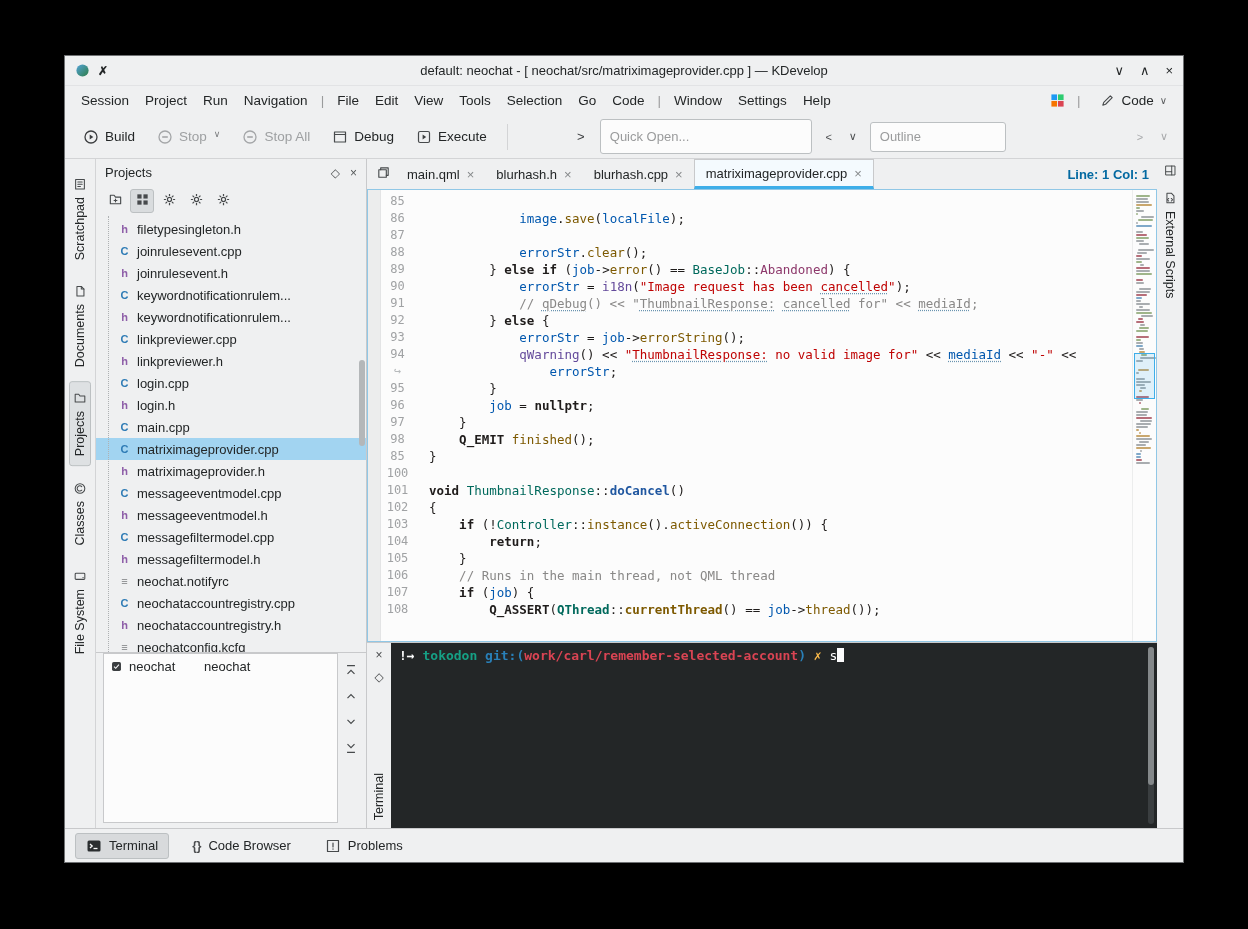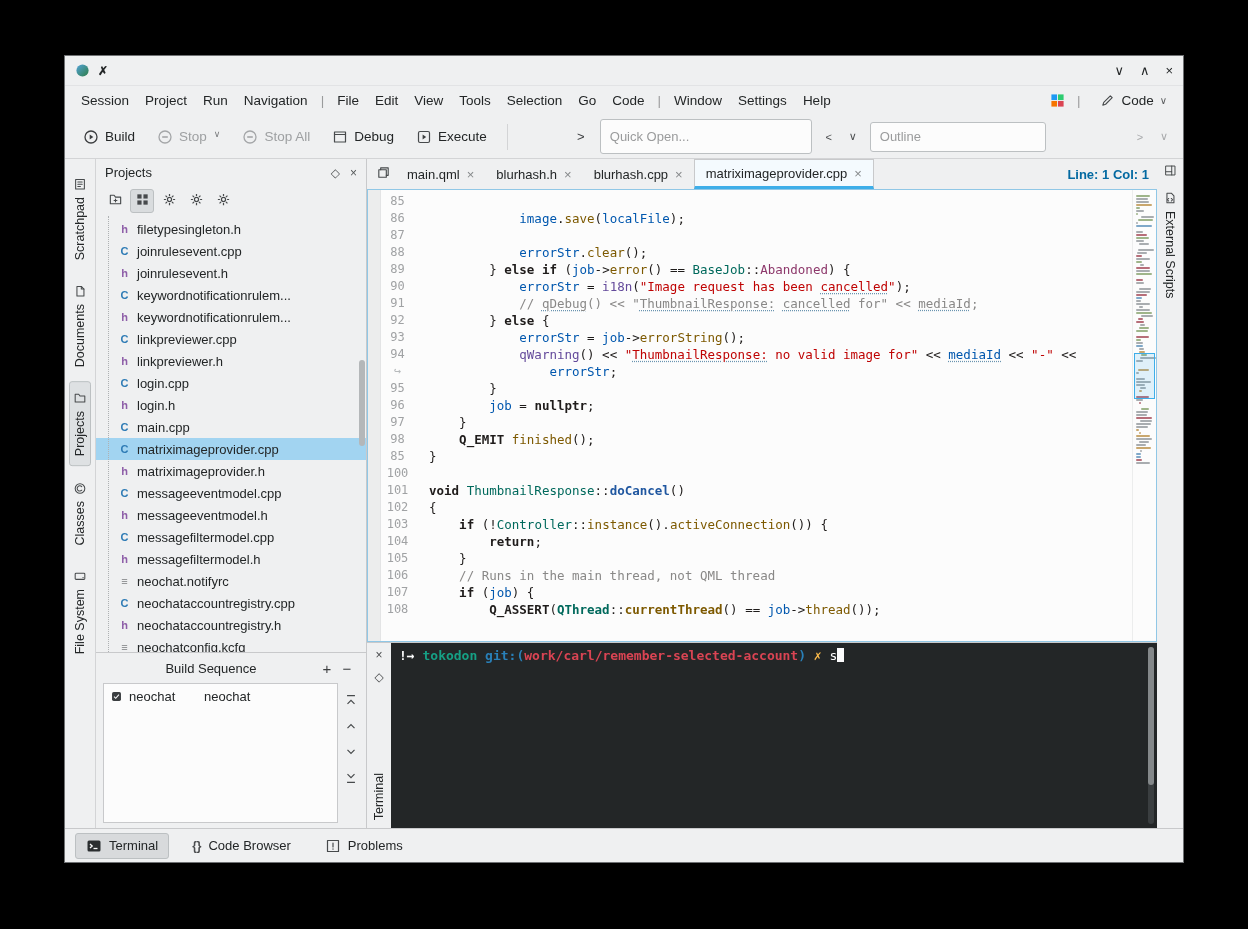--- a/index.html
+++ b/index.html
@@ -39,21 +39,21 @@
     padding:5px 8px; border-radius:3px; }
   .tool-btn.disabled { color:#9ea0a2; }
   .tool-btn .ic svg { width:16px; height:16px; display:block; }
   .tool-btn .chev { font-size:9px; color:#77797b; margin-left:1px; }
   .v-sep { width:1px; height:26px; background:#d3d4d6; margin:0 4px; }
   .flex-sp { width:42px; }
   .chev-btn { width:22px; height:24px; display:flex; align-items:center; justify-content:center;
     font-size:13px; color:#3c3e40; background:none; border:none; font-family:inherit; }
   .qo-input { width:212px; height:35px; border:1px solid #bcc0c2; border-radius:3px;
     background:#fcfcfc; padding:0 9px; font-size:13px; color:#a16207; outline:none; font-family:inherit; }
-  .outline-input { width:176px; height:27px; border:1px solid #bcc0c2; border-radius:3px;
+  .outline-input { width:136px; height:27px; border:1px solid #bcc0c2; border-radius:3px;
     background:#fcfcfc; padding:14px 9px; font-size:13px; color:#232627; outline:none; font-family:inherit; }
   input::placeholder { color:#9a9b9c; }
   .small-btn { width:18px; height:22px; display:flex; align-items:center; justify-content:center;
     color:#4d4f51; font-size:11px; }
   .tb-group.right { margin-left:auto; }
   .tb-group.right .small-btn { color:#a7a9ab; }
 
   
   .main { flex:1; min-height:0; display:flex; }
 
@@ -191,20 +191,21 @@
               <linearGradient id="kg" x1="0" y1="0" x2="1" y2="1">
                 <stop offset="0" stop-color="#54a3d8"></stop>
                 <stop offset="1" stop-color="#2d7d46"></stop>
               </linearGradient>
             </defs>
             <circle cx="8" cy="8" r="6.5" fill="url(#kg)"></circle>
           </svg>
         </span>
         <span class="ic">✗</span>
       </div>
+    <div class="tb-title">default: neochat - [ neochat/src/matriximageprovider.cpp ] — KDevelop</div>
     <div class="tb-controls">
       <span class="tb-btn">∨</span>
       <span class="tb-btn">∧</span>
       <span class="tb-btn">×</span>
     </div>
   </div>
 
   <div class="menubar">
     <div class="menu-items">
         <span class="menu-item">Session</span>
@@ -478,25 +479,20 @@
           <div class="tree-row">
             <span class="tree-ic ti-h">h</span>
             <span class="tree-label">neochataccountregistry.h</span>
           </div>
           <div class="tree-row">
             <span class="tree-ic ti-txt">≡</span>
             <span class="tree-label">neochatconfig.kcfg</span>
           </div>
         </div>
       <div class="build-seq">
-        <div class="bs-header">
-          <span class="bs-title">Build Sequence</span>
-          <span class="bs-btn">+</span>
-          <span class="bs-btn">−</span>
-        </div>
         <div class="bs-body">
           <div class="bs-table">
             <div>
                 <div class="bs-row">
                   <span class="bs-cell-name">
                     <span class="ic">
                       <svg viewBox="0 0 16 16">
                         <rect x="2.5" y="2.5" width="11" height="11" rx="2" fill="#3b3e40"></rect>
                         <path d="M5 8.2l2 2 4-4.4" stroke="#fcfcfc" stroke-width="1.3" fill="none"></path>
                       </svg>

